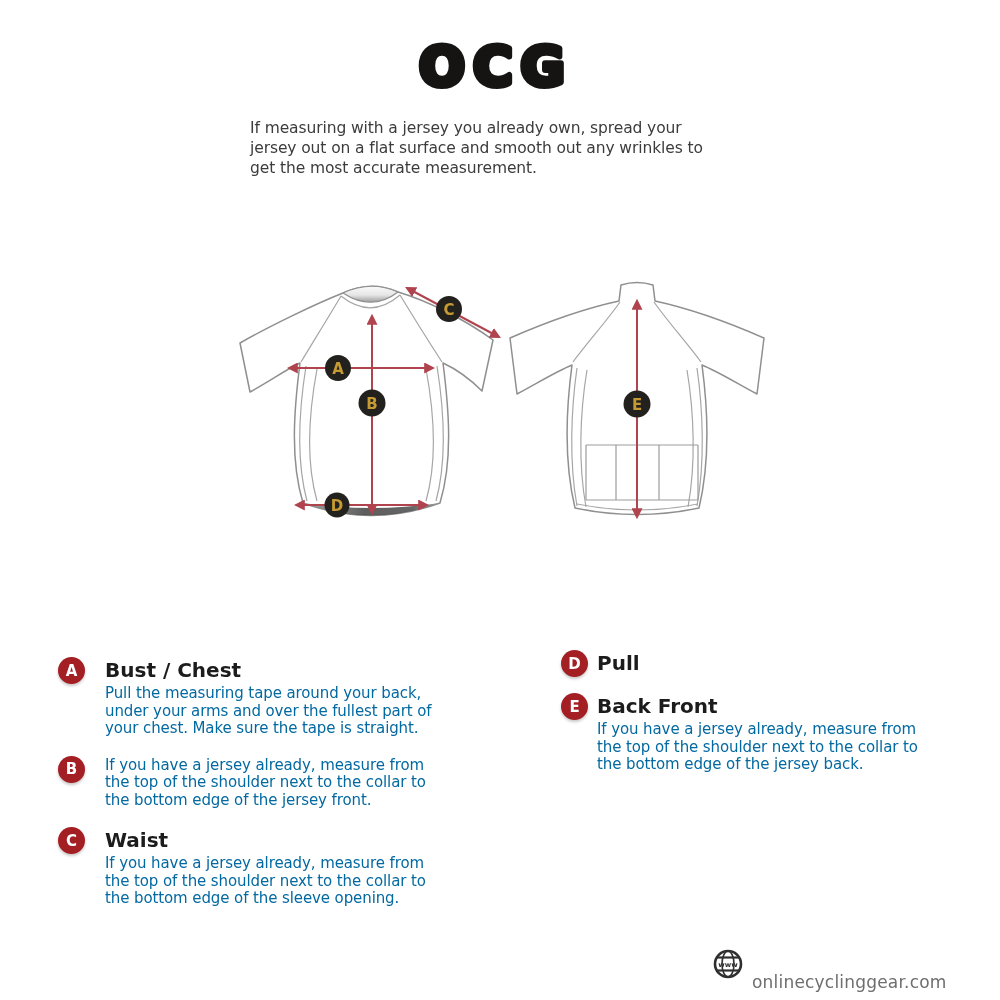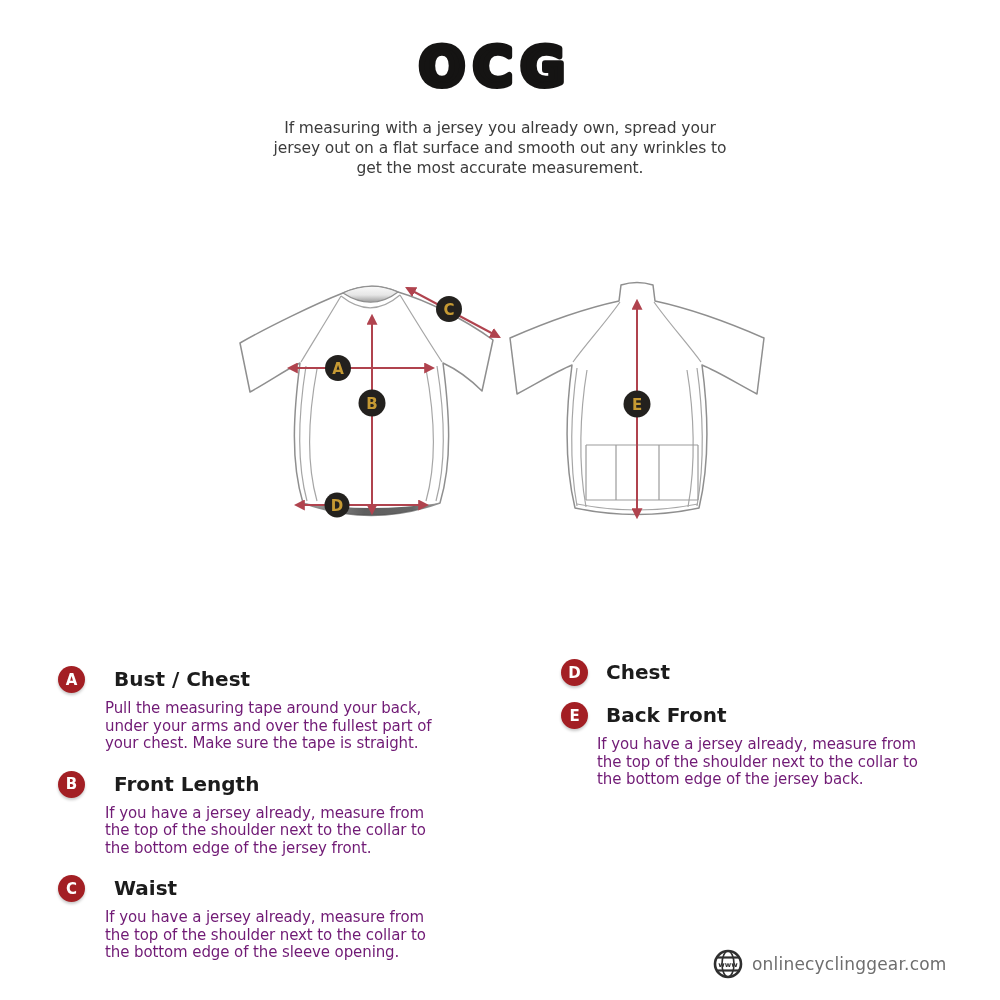--- a/index.html
+++ b/index.html
@@ -6,21 +6,21 @@
   body{
     width:1000px;height:1000px;background:#ffffff;position:relative;
     font-family:"DejaVu Sans","Liberation Sans",sans-serif;color:#3e3e3e;
     overflow:hidden;
   }
   .abs{position:absolute;}
   
   #logo{left:381px;top:40px;}
   
   .intro{
-    left:250px;top:118px;width:500px;text-align:center;
+    left:250px;top:118px;width:500px;
     font-size:15.5px;line-height:20px;color:#3c3c3c;
     white-space:pre-line;letter-spacing:-0.1px;
   }
   
   #diagram{left:220px;top:270px;}
   .outline{fill:#ffffff;stroke:#8f8f8f;stroke-width:1.5;stroke-linejoin:round;}
   .seam{fill:none;stroke:#a6a6a6;stroke-width:1.2;}
   .pocket{stroke:#9b9b9b;stroke-width:1.2;fill:none;}
   .measure{stroke:#b0434e;stroke-width:2;fill:none;}
   .marker-circle{fill:#23211e;}
@@ -36,31 +36,31 @@
   .badge{
     position:absolute;left:0;top:-1px;width:27px;height:27px;border-radius:50%;
     background:#a31f24;color:#ffffff;font-weight:bold;font-size:15px;
     display:flex;align-items:center;justify-content:center;
     box-shadow:0 2px 3px rgba(0,0,0,0.22);
   }
   .sec-text{margin-left:47px;}
   #col-right .badge{left:4px;}
   #col-right .sec-text{margin-left:40px;}
   .sec-text h3{
-    margin:9px;font-size:20px;line-height:24px;color:#1c1c1c;font-weight:bold;
+    margin:0;font-size:20px;line-height:24px;color:#1c1c1c;font-weight:bold;
   }
   .sec-text p{
-    margin:3px 0 0 0;font-size:15px;line-height:17.5px;color:#701a75;
+    margin:3px 0 0 0;font-size:15px;line-height:17.5px;color:#0369a1;
     white-space:pre-line;letter-spacing:-0.1px;
   }
   
   .footer{
-    left:712px;top:948px;display:flex;align-items:center;gap:8px;
-  }
-  .site{font-size:17px;color:#6e6e6e;letter-spacing:0.2px;}
+    left:712px;top:948px;display:flex;gap:8px;
+  }
+  .site{font-size:17px;color:#6e6e6e;letter-spacing:0.2px;margin-top:24px;}
 </style>
 </head>
 <body>
 
 <div>
 
   <svg id="logo" class="abs" width="230" height="58" viewBox="0 0 230 58">
     <text x="115" y="45" text-anchor="middle" font-family="DejaVu Sans, Liberation Sans, sans-serif" font-size="54" font-weight="bold" letter-spacing="8" fill="#151413" stroke="#151413" stroke-width="6" stroke-linejoin="round">OCG</text>
   </svg>
 
@@ -156,42 +156,41 @@
       <div class="sec-text">
         <h3>Bust / Chest</h3>
         <p>Pull the measuring tape around your back,
 under your arms and over the fullest part of
 your chest. Make sure the tape is straight.</p>
       </div>
     </div>
     <div class="section">
       <span class="badge">B</span>
       <div class="sec-text">
-        <h3>Front Length</h3>
         <p>If you have a jersey already, measure from
 the top of the shoulder next to the collar to
 the bottom edge of the jersey front.</p>
       </div>
     </div>
     <div class="section">
       <span class="badge">C</span>
       <div class="sec-text">
         <h3>Waist</h3>
         <p>If you have a jersey already, measure from
 the top of the shoulder next to the collar to
 the bottom edge of the sleeve opening.</p>
       </div>
     </div>
   </div>
 
   <div id="col-right" class="col">
     <div class="section">
       <span class="badge">D</span>
       <div class="sec-text">
-        <h3>Chest</h3>
+        <h3>Pull</h3>
       </div>
     </div>
     <div class="section">
       <span class="badge">E</span>
       <div class="sec-text">
         <h3>Back Front</h3>
         <p>If you have a jersey already, measure from
 the top of the shoulder next to the collar to
 the bottom edge of the jersey back.</p>
       </div>

